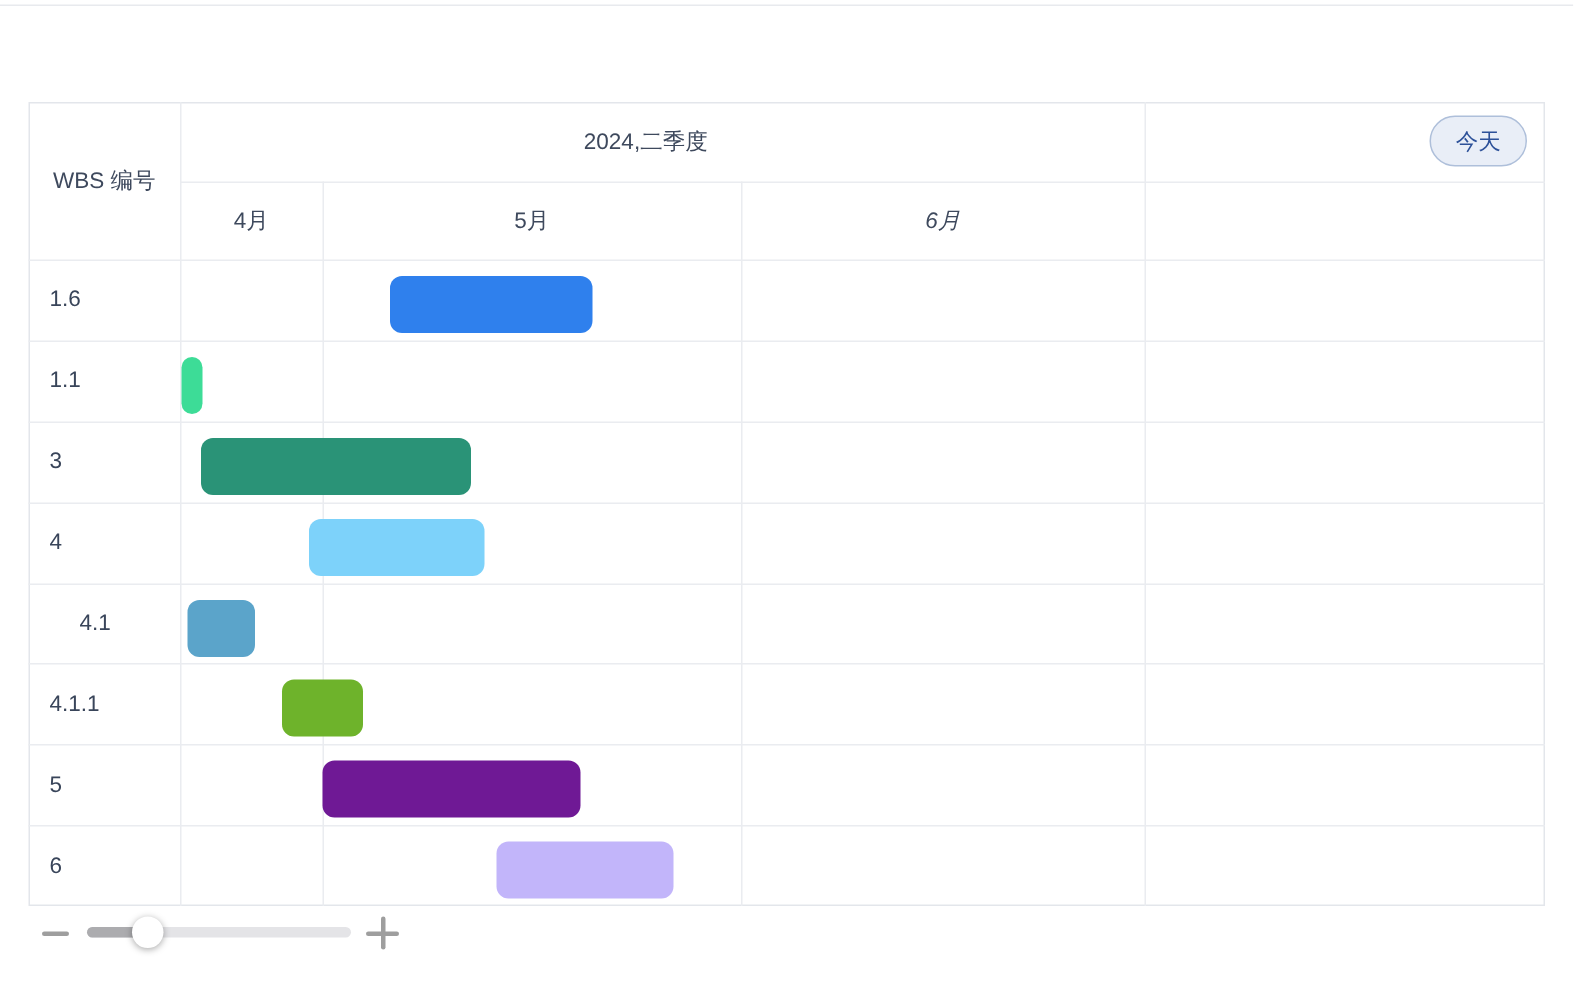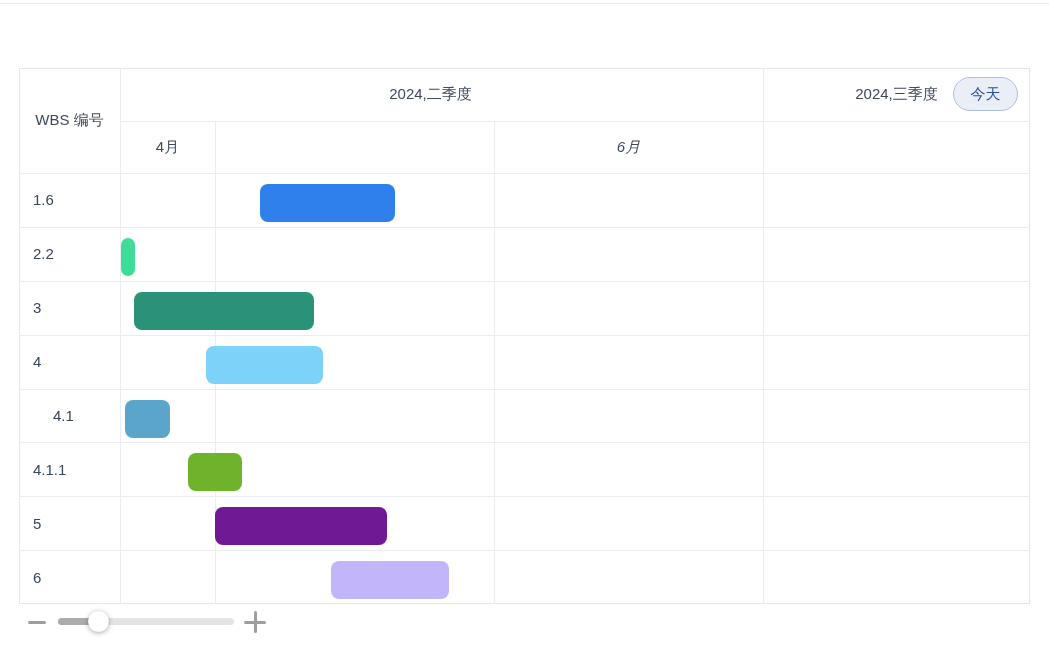--- a/index.html
+++ b/index.html
@@ -56,26 +56,26 @@
       <div class="abs grid-line" style="left: 19px; top: 173px; width: 1011px; height: 1px;"></div>
       <div class="abs grid-line" style="left: 19px; top: 227px; width: 1011px; height: 1px;"></div>
       <div class="abs grid-line" style="left: 19px; top: 281px; width: 1011px; height: 1px;"></div>
       <div class="abs grid-line" style="left: 19px; top: 335px; width: 1011px; height: 1px;"></div>
       <div class="abs grid-line" style="left: 19px; top: 389px; width: 1011px; height: 1px;"></div>
       <div class="abs grid-line" style="left: 19px; top: 442px; width: 1011px; height: 1px;"></div>
       <div class="abs grid-line" style="left: 19px; top: 496px; width: 1011px; height: 1px;"></div>
       <div class="abs grid-line" style="left: 19px; top: 550px; width: 1011px; height: 1px;"></div>
       <div class="abs cell-label" style="left: 19px; top: 68px; width: 101px; height: 105px;">WBS 编号</div>
       <div class="abs cell-label" style="left: 109px; top: 68px; width: 643px; height: 53px; text-align: center;">2024,二季度</div>
-      <div class="abs cell-label" style="left: 763px; top: 68px; width: 267px; height: 53px;">2024,三季度</div>
       <div class="abs cell-label" style="left: 120px; top: 121px; width: 95px; height: 52px;">4月</div>
+      <div class="abs cell-label" style="left: 215px; top: 121px; width: 279px; height: 52px;">5月</div>
       <div class="abs cell-label" style="left: 494px; top: 121px; width: 269px; height: 52px; font-style: italic;">6月</div>
       <div class="abs row-label" style="left: 19px; top: 173px; width: 101px; height: 53.875px;">1.6</div>
       <div class="abs task-bar" style="left: 260px; top: 184px; width: 135px; height: 38px; background: rgb(47, 128, 237);"></div>
-      <div class="abs row-label" style="left: 19px; top: 226.875px; width: 101px; height: 53.875px;">2.2</div>
+      <div class="abs row-label" style="left: 19px; top: 226.875px; width: 101px; height: 53.875px;">1.1</div>
       <div class="abs task-bar" style="left: 121px; top: 238px; width: 14px; height: 38px; background: rgb(61, 220, 151);"></div>
       <div class="abs row-label" style="left: 19px; top: 280.75px; width: 101px; height: 53.875px;">3</div>
       <div class="abs task-bar" style="left: 134px; top: 292px; width: 180px; height: 38px; background: rgb(42, 147, 119);"></div>
       <div class="abs row-label" style="left: 19px; top: 334.625px; width: 101px; height: 53.875px;">4</div>
       <div class="abs task-bar" style="left: 206px; top: 346px; width: 117px; height: 38px; background: rgb(125, 210, 250);"></div>
       <div class="abs row-label" style="left: 19px; top: 388.5px; width: 101px; height: 53.875px; margin-left: 20px;">4.1</div>
       <div class="abs task-bar" style="left: 125px; top: 400px; width: 45px; height: 38px; background: rgb(91, 164, 202);"></div>
       <div class="abs row-label" style="left: 19px; top: 442.375px; width: 101px; height: 53.875px;">4.1.1</div>
       <div class="abs task-bar" style="left: 188px; top: 453px; width: 54px; height: 38px; background: rgb(110, 179, 43);"></div>
       <div class="abs row-label" style="left: 19px; top: 496.25px; width: 101px; height: 53.875px;">5</div>

